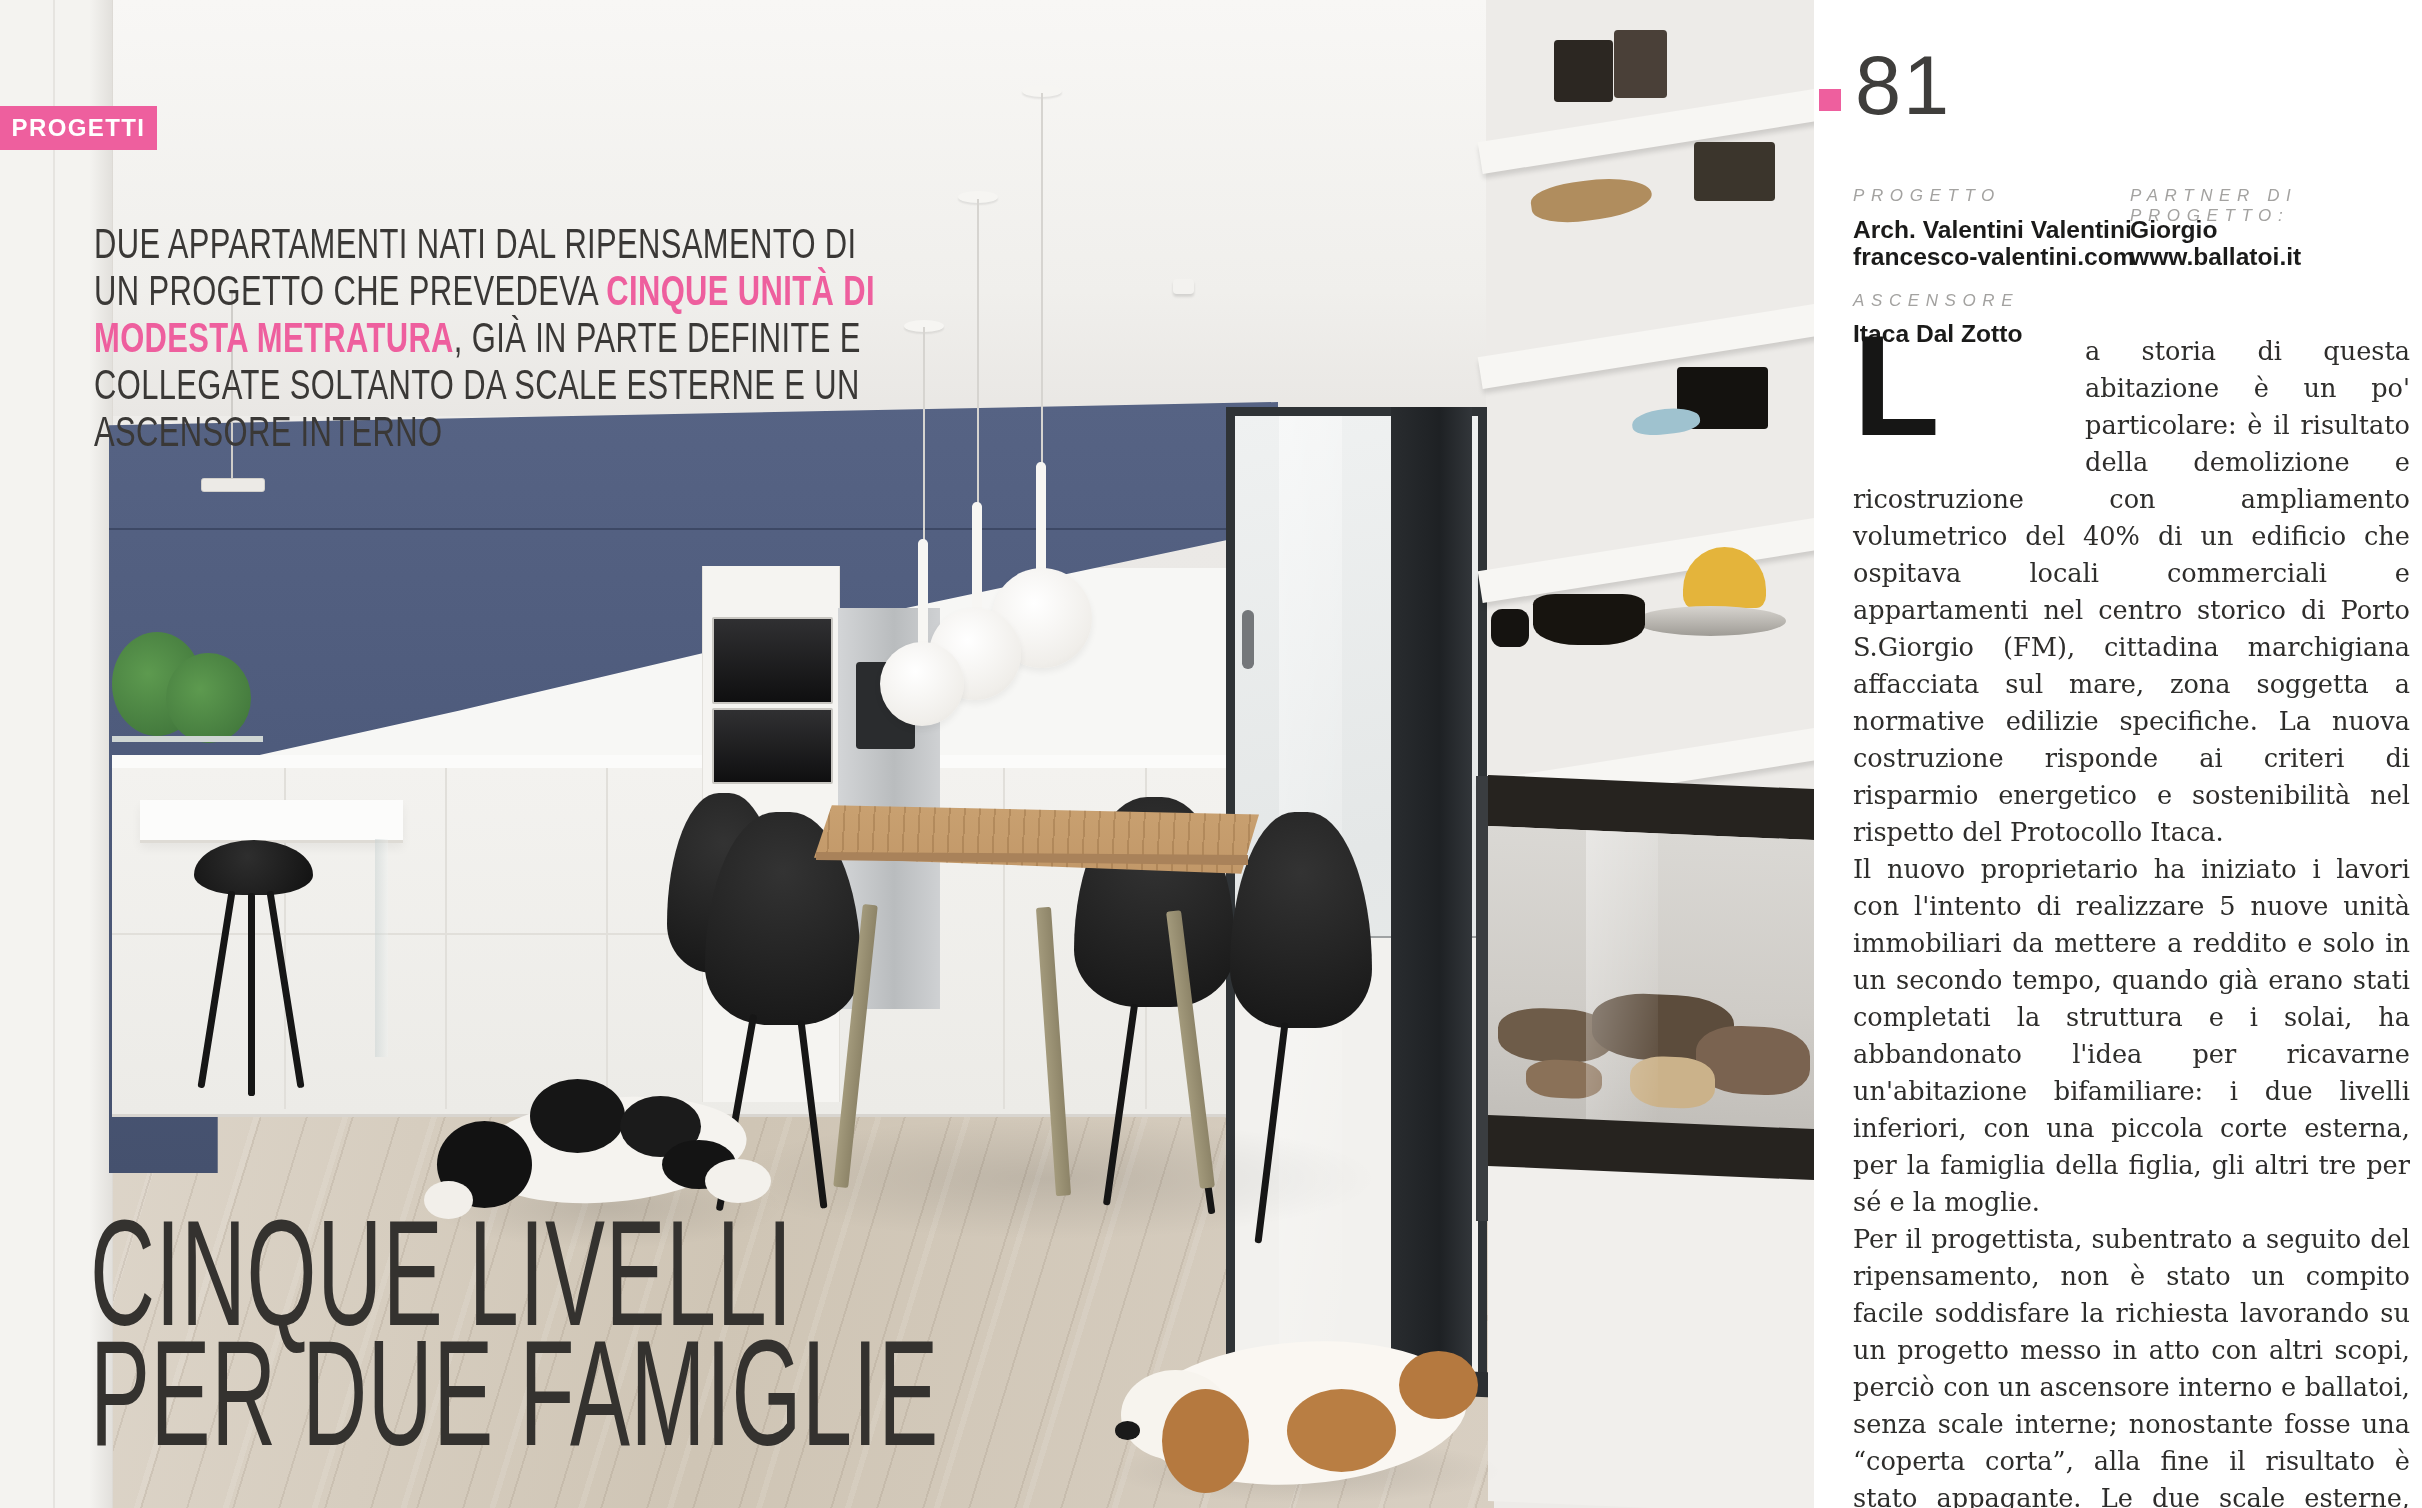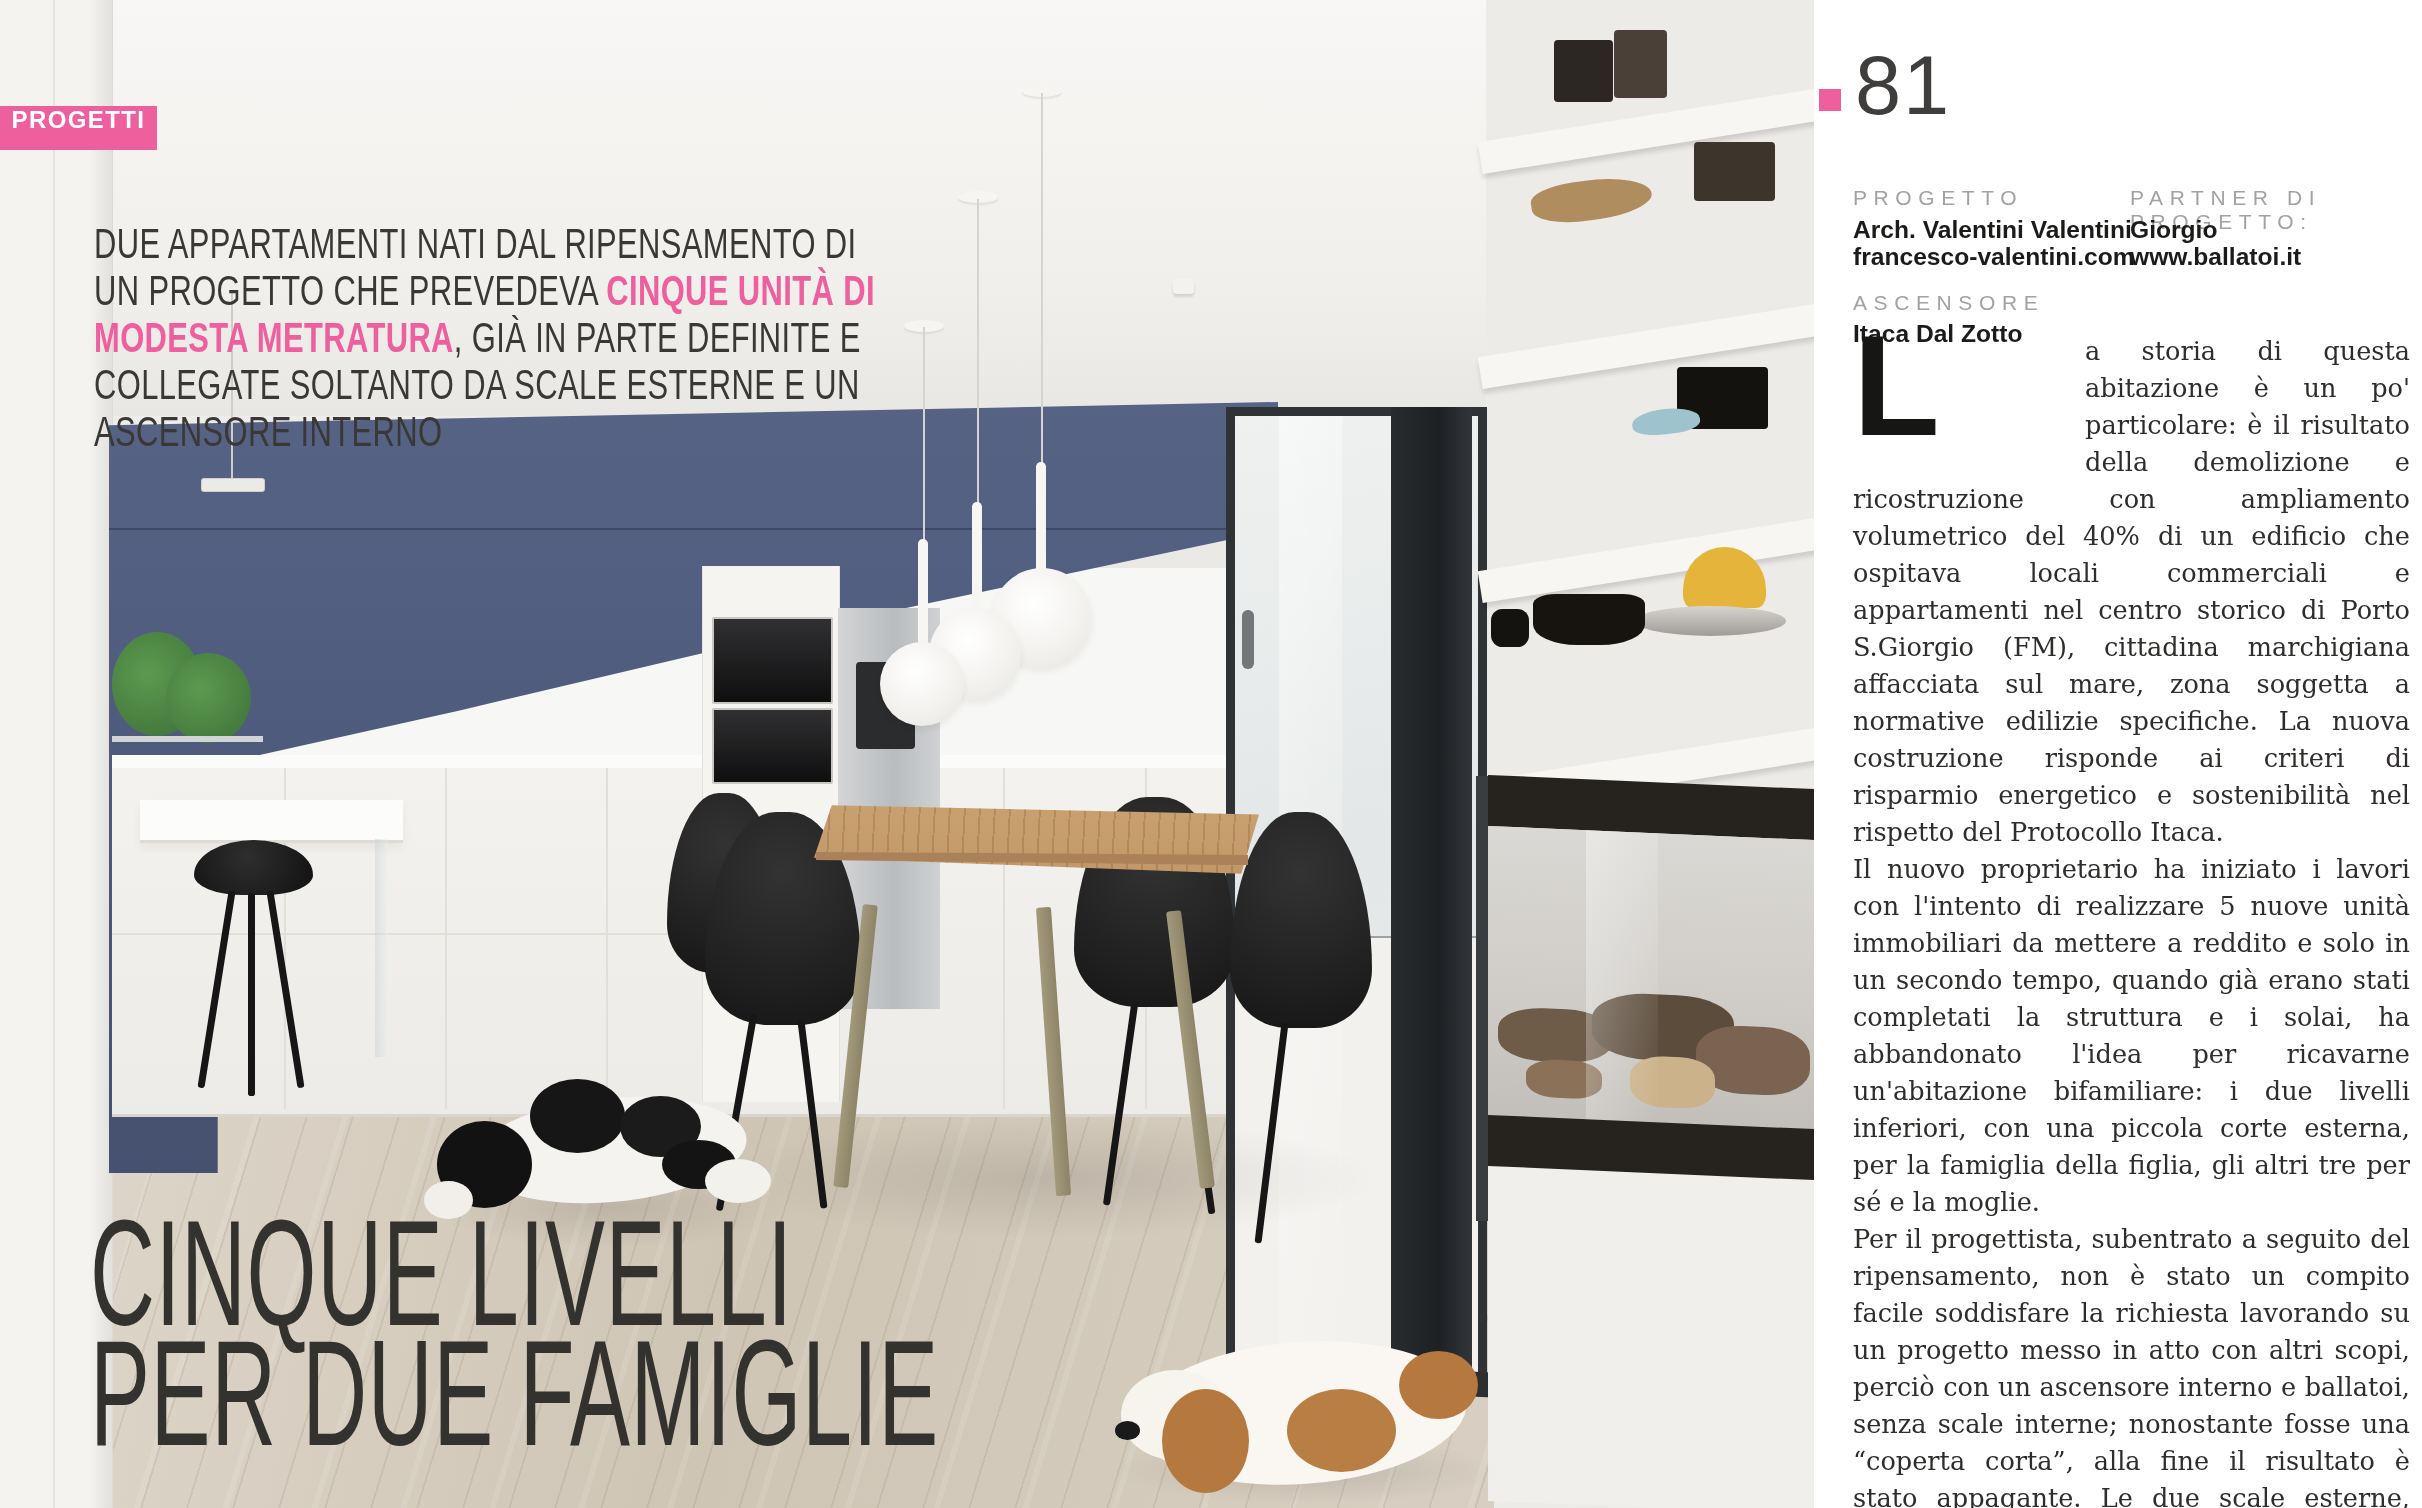--- a/index.html
+++ b/index.html
@@ -90,33 +90,33 @@
   .fp-glass{left:1488px;top:833px;width:326px;height:290px;transform:skewY(2.5deg);
     background:linear-gradient(180deg,#dad8d4 0%,#cfccc7 60%,#c2bfba 100%);overflow:hidden;}
   .log{position:absolute;border-radius:40%;}
   .fp-base{left:1488px;top:1173px;width:326px;height:335px;background:#f1efec;transform:skewY(2.5deg);}
   .fp-jamb{left:1476px;top:776px;width:13.2px;height:445px;background:#3a3d40;}
 
   
   .blob{border-radius:50%;}
 
   
-  .badge{left:0;top:106px;width:157px;height:44px;display:flex;align-items:flex-start;justify-content:center;
+  .badge{left:0;top:106px;width:157px;height:44px;display:flex;align-items:center;justify-content:center;
     color:#fff;font-weight:700;font-size:24px;letter-spacing:1.4px;}
   .intro{left:94px;top:220px;width:1103px;font-size:43px;line-height:47px;font-weight:400;color:#3a3836;
     transform:scaleX(.72);transform-origin:0 0;letter-spacing:0.5px;}
   .intro b{font-weight:700;}
   .bigtitle{left:90px;top:1213px;color:#34322f;font-weight:300;font-size:150px;line-height:120px;letter-spacing:0.9px;
     transform:scaleX(.60);transform-origin:0 0;white-space:nowrap;}
 
   
   .pagecol{left:1814px;top:0;width:609px;height:1508px;background:#ffffff;}
   .pink-sq{left:1819px;top:89px;width:22px;height:22px;}
   .pageno{left:1855px;top:38px;font-size:83px;font-weight:300;color:#3f3e3c;letter-spacing:1.9px;}
-  .cred-label{font-size:21px;letter-spacing:6.6px;color:#a3a2a0;font-weight:400;}
+  .cred-label{font-size:17px;letter-spacing:6.6px;color:#a3a2a0;font-weight:400;font-style:italic;}
   .cred-bold{font-size:24.6px;font-weight:700;color:#1b1b1a;line-height:27.4px;}
   .article{left:1853px;top:333px;width:557px;font-family:"DejaVu Serif",serif;font-size:25.6px;line-height:37px;
     color:#2e2d2b;text-align:justify;}
   .article p{margin:0;}
   .dropcap{float:left;width:98px;height:106px;margin:3.8px 134px 1.9px 0;
     font-family:"Liberation Sans",sans-serif;font-weight:900;font-size:142px;line-height:98px;color:#161615;}
 </style>
 </head>
 <body>
 

